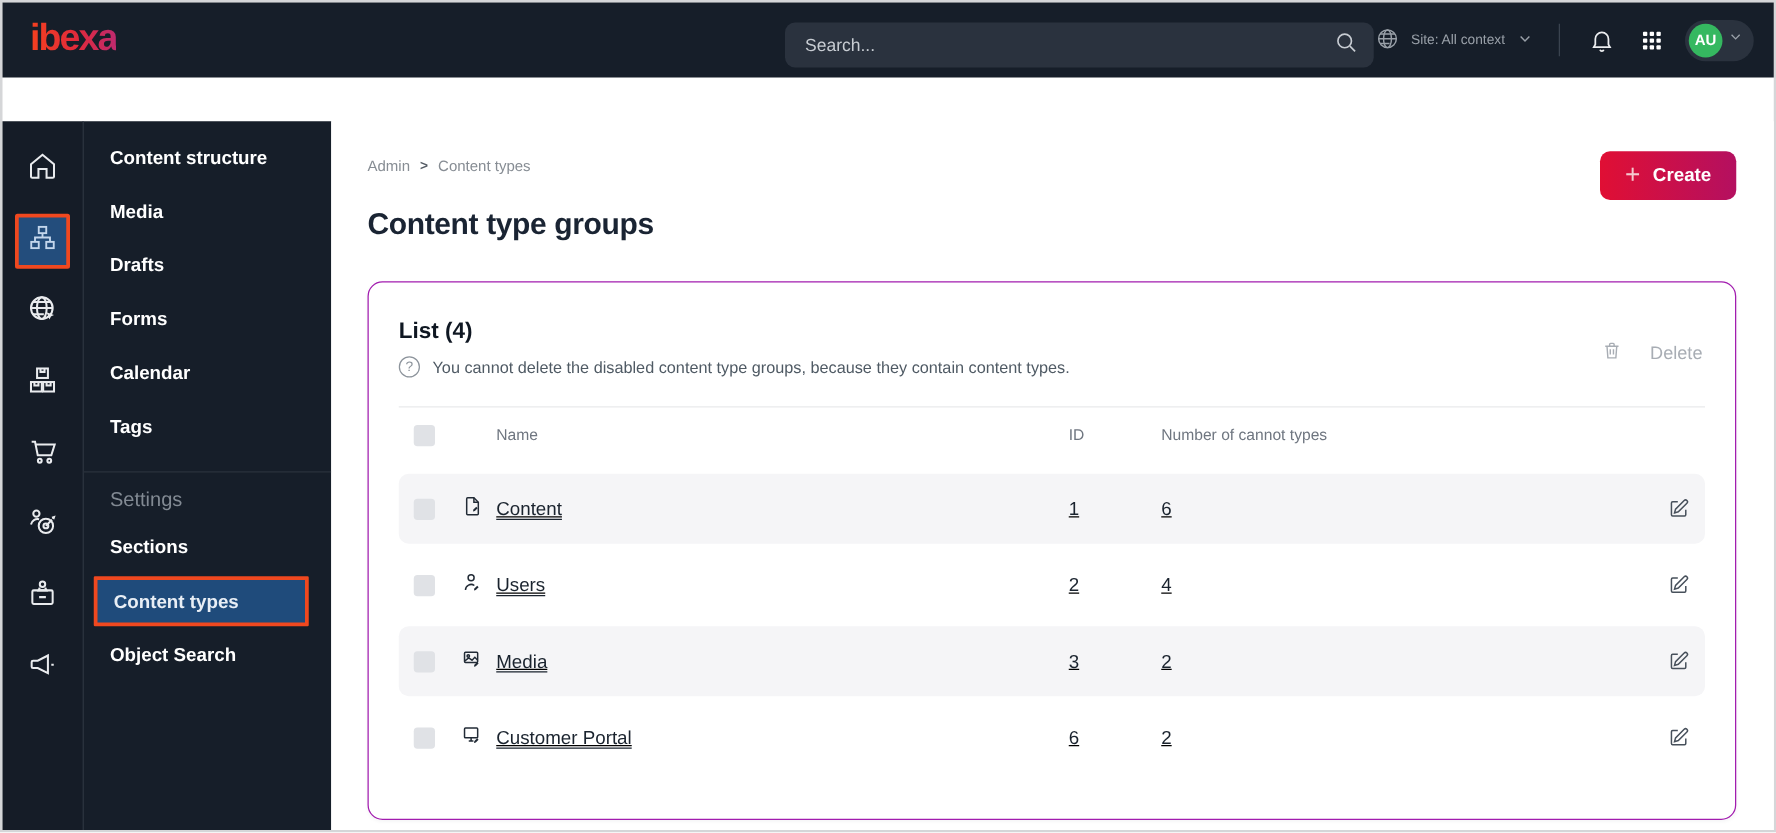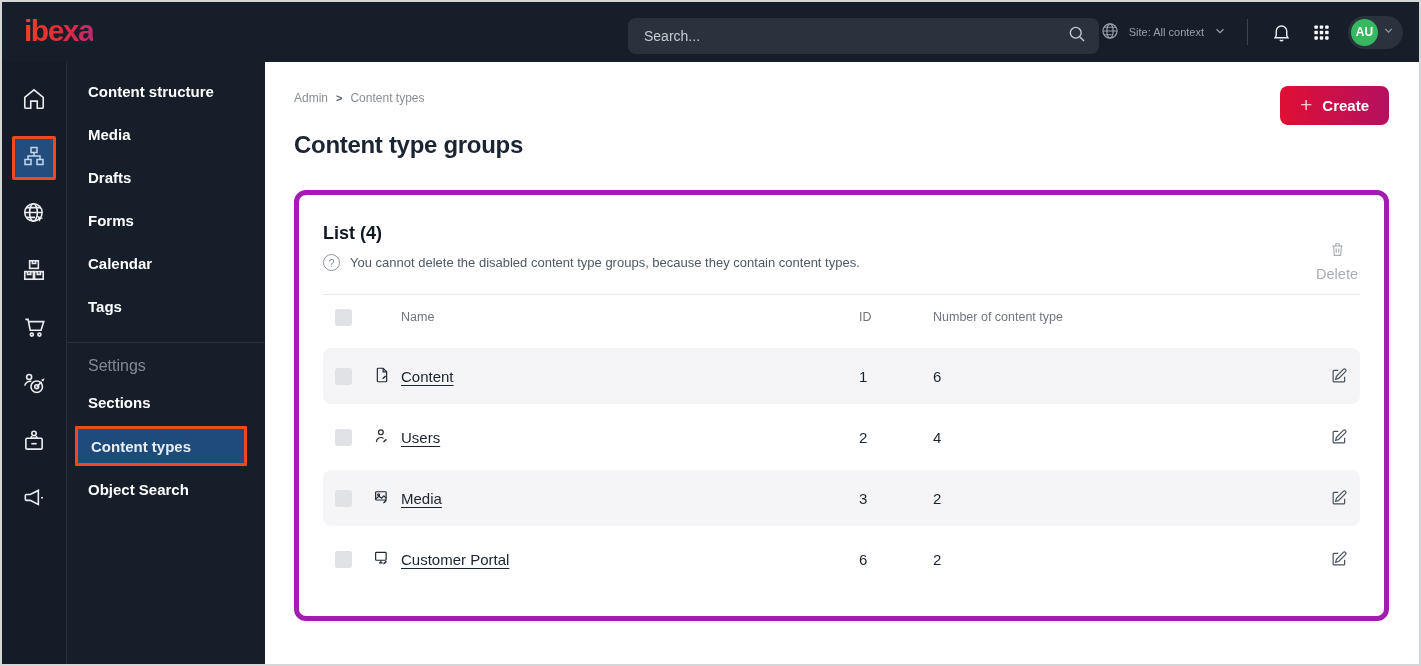--- a/index.html
+++ b/index.html
@@ -20,21 +20,21 @@
   .search svg { flex:0 0 auto; }
   .topbar-right { position:absolute; right:16px; top:0; height:60px; display:flex; align-items:center; gap:14px; }
   .site-context { display:flex; align-items:center; gap:9px; color:#99a0a8; font-size:11px; cursor:pointer; }
   .tb-divider { width:1px; height:26px; background:#3a434f; margin:0 6px; }
   .icon-btn { display:flex; align-items:center; justify-content:center; width:26px; height:26px; cursor:pointer; }
   .avatar-pill { display:flex; align-items:center; gap:4px; background:#2a323e; border-radius:17px; padding:3px 8px 3px 3px; cursor:pointer; }
   .avatar { width:27px; height:27px; border-radius:50%; background:#35b860; color:#fff; font-size:12px; font-weight:700;
     display:flex; align-items:center; justify-content:center; }
 
   
-  .page-body { flex:1; display:flex; min-height:0; }
+  .page-body { flex:1; display:flex; min-height:0;margin-top:35px; }
 
   
   .icon-rail { flex:0 0 65px; background:#151c27; border-right:1px solid #272f3b; display:flex; flex-direction:column;
     align-items:center; padding-top:10px; }
   .rail-item { width:48px; height:57px; display:flex; align-items:center; justify-content:center; color:#e9ebee; cursor:pointer; }
   .rail-item .box { width:44px; height:44px; display:flex; align-items:center; justify-content:center; border-radius:2px; }
   .rail-item.active .box { background:#234d7c; border:3px solid #f0481f; color:#c3d6ec; }
 
   
   .menu { flex:0 0 198px; background:#161e29; padding-top:8px; }
@@ -48,33 +48,33 @@
   .main { flex:1; position:relative; background:#fff; overflow:hidden; padding:29px 30px 0 29px; }
   .breadcrumb { display:flex; align-items:center; gap:8px; font-size:12px; color:#878d94; }
   .breadcrumb .sep { color:#565d66; font-weight:700; font-size:11px; }
   .create-btn { position:absolute; top:24px; right:30px; height:39px; padding:0 20px; border:none; border-radius:8px;
     background:linear-gradient(90deg,#e00f34 0%,#b41060 100%); color:#fff; font-size:15px; font-weight:600;
     display:flex; align-items:center; gap:10px; cursor:pointer; font-family:"Liberation Sans",sans-serif; }
   .create-btn .plus { font-size:21px; font-weight:300; color:#f4c9cf; line-height:1; margin-top:-2px; }
   .page-title { margin-top:26px; font-size:24px; font-weight:700; color:#1a2433; letter-spacing:-0.3px; }
 
   
-  .card { position:relative; margin-top:31px; height:431px; background:#fff; border:5px solid #a21caf; border-radius:12px;
+  .card { position:relative; margin-top:31px; height:431px; background:#fff; border:1px solid #a21caf; border-radius:12px;
     box-shadow:0 1px 3px rgba(20,30,40,0.04); padding:28px 24px 0 24px; }
   .card-title { font-size:18px; font-weight:700; color:#0f1722; }
   .card-note { margin-top:10px; display:flex; align-items:center; gap:10px; color:#4f5a64; font-size:13px; }
   .q-icon { width:17px; height:17px; border:1px solid #8d949c; border-radius:50%; color:#8d949c; font-size:11px;
     display:flex; align-items:center; justify-content:center; flex:0 0 auto; }
-  .delete-btn { position:absolute; top:46px; right:26px; display:flex; align-items:center; gap:5px; color:#a8adb4;
-    font-size:14.5px; background:none; border:none; cursor:pointer; font-family:"Liberation Sans",sans-serif;flex-direction:column; }
+  .delete-btn { position:absolute; top:46px; right:26px; display:flex; align-items:center; gap:22px; color:#a8adb4;
+    font-size:14.5px; background:none; border:none; cursor:pointer; font-family:"Liberation Sans",sans-serif; }
   .card-divider { height:1px; background:#e9eaec; margin-top:23px; }
 
   .tbl-header, .tbl-row { display:grid; grid-template-columns:17px 39px 468px 74px 1fr 24px; align-items:center; padding:0 12px; }
   .tbl-header { height:32px; margin-top:6px; color:#6f7680; font-size:12.5px; }
-  .tbl-rows { margin-top:15px; }
+  .tbl-rows { margin-top:15px;text-decoration:underline; }
   .tbl-row { height:56px; margin-bottom:5px; color:#1a232e; font-size:15px; }
   .tbl-row.shaded { background:#f5f5f7; border-radius:8px; }
   .cb { width:17px; height:17px; background:#e0e2e6; border-radius:3px; cursor:pointer; }
   .cell-icon { padding-left:21px; display:flex; align-items:center; color:#222b36; }
   .cell-name { padding-left:10px; }
   .cell-name a { color:#1a232e; font-weight:500; text-decoration:underline; text-underline-offset:3px; cursor:pointer; }
   .cell-num { font-size:15px; color:#1a232e; }
   .cell-edit { display:flex; justify-content:flex-end; color:#47505b; cursor:pointer; }
 </style>
 </head>
@@ -270,21 +270,21 @@
           <span>Delete</span>
         </button>
 
         <div class="card-divider"></div>
 
         <div class="tbl-header">
           <div class="cb"></div>
           <div></div>
           <div class="cell-name">Name</div>
           <div>ID</div>
-          <div>Number of content type</div>
+          <div>Number of cannot types</div>
           <div></div>
         </div>
 
         <div class="tbl-rows">
 
           <div class="tbl-row shaded">
             <div class="cb"></div>
             <div class="cell-icon">
               <span>
                 <svg width="18" height="18" viewBox="0 0 24 24" fill="none" stroke="#222b36" stroke-width="1.6">

